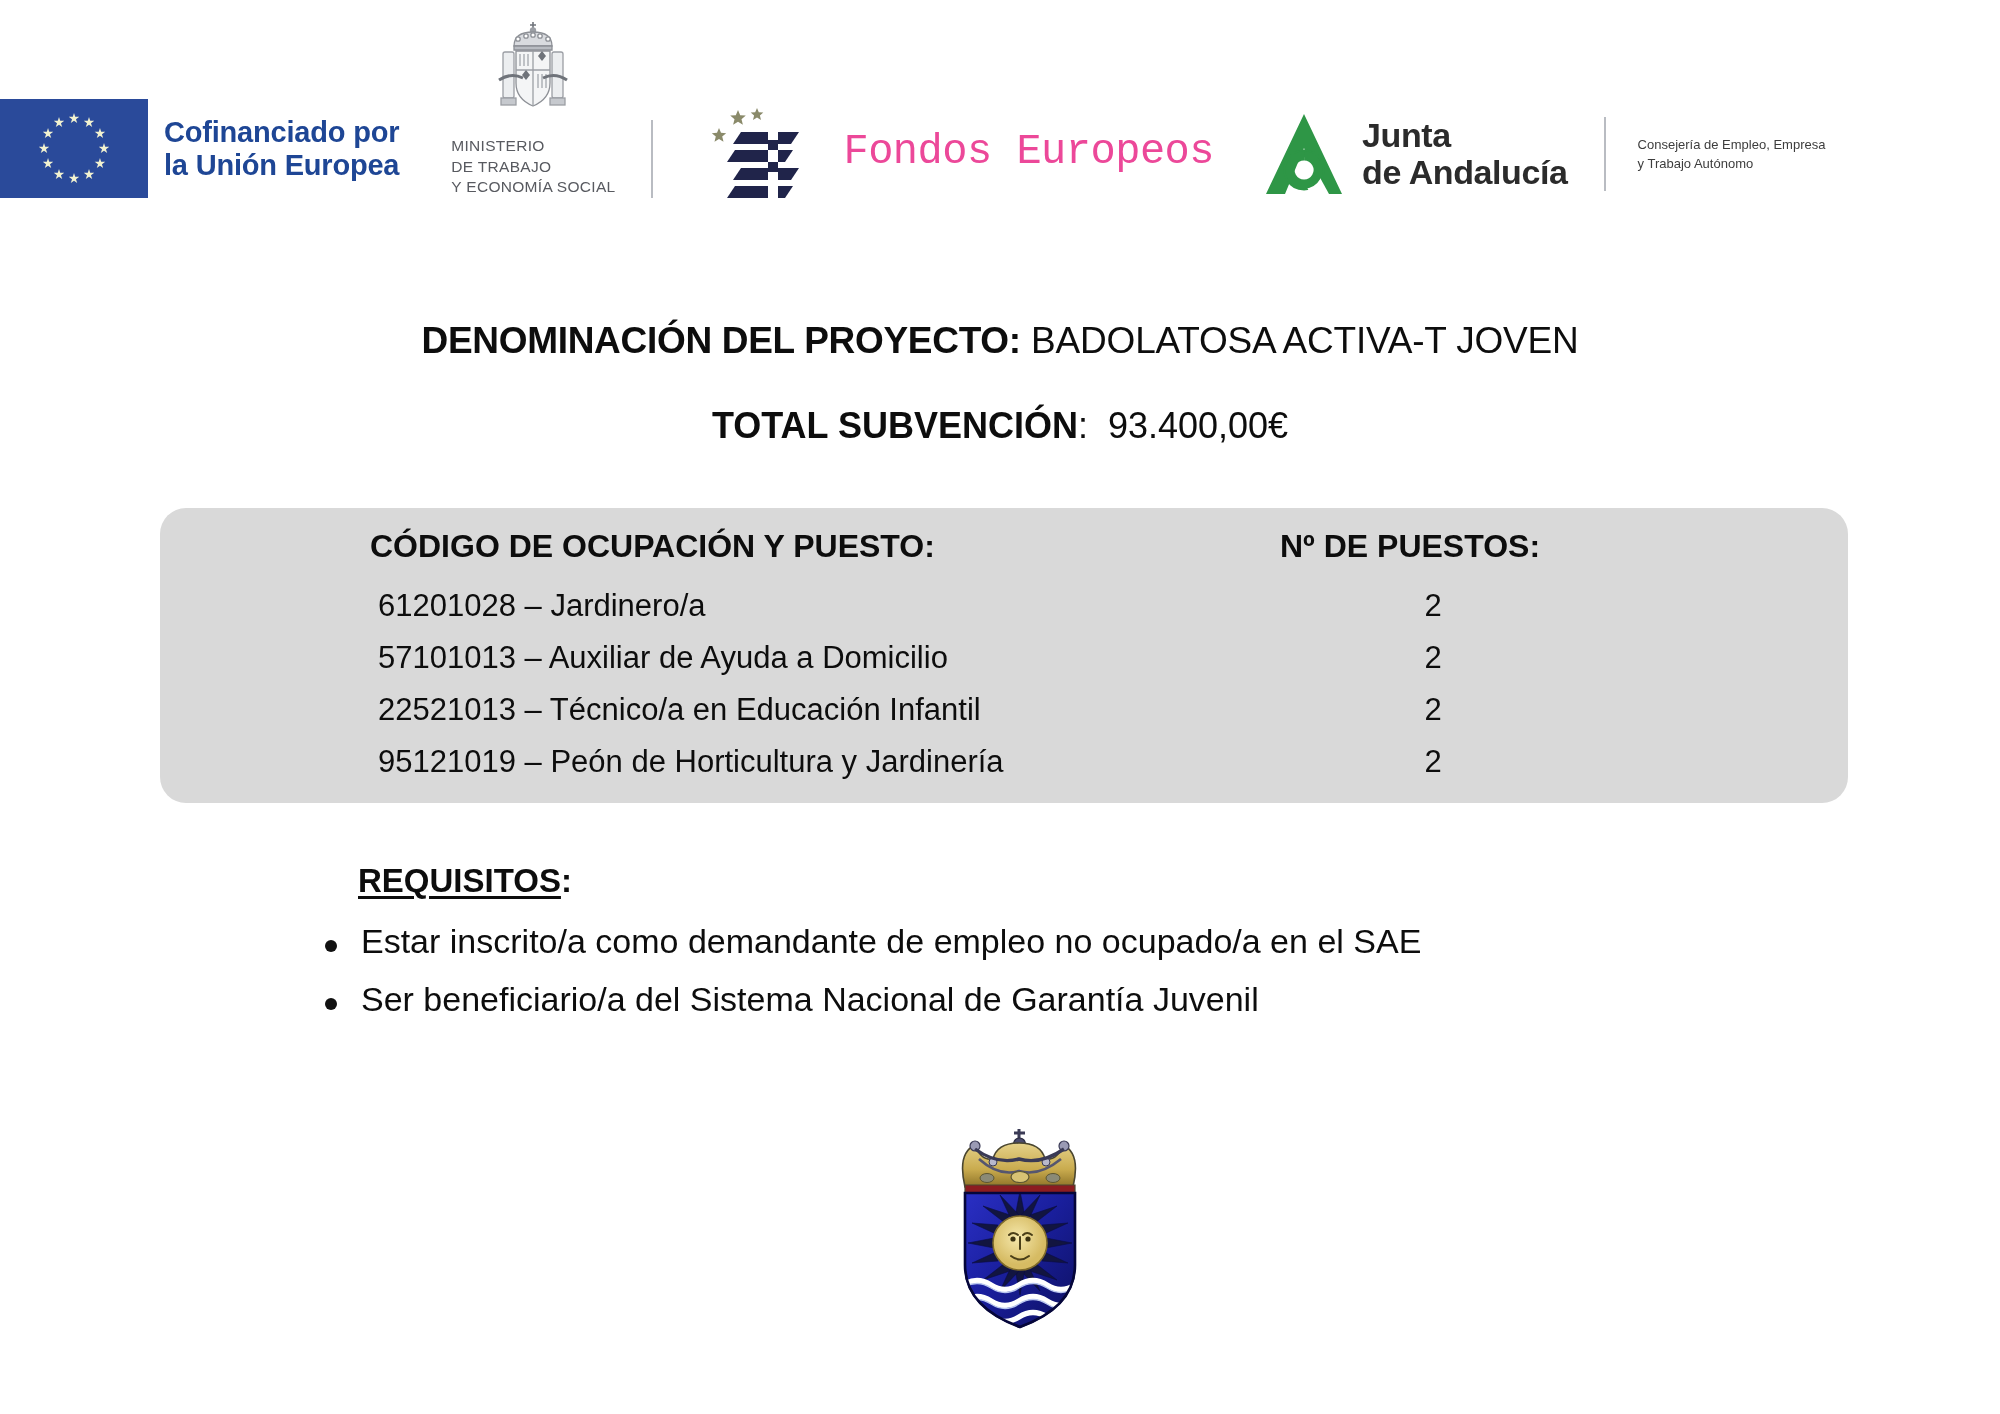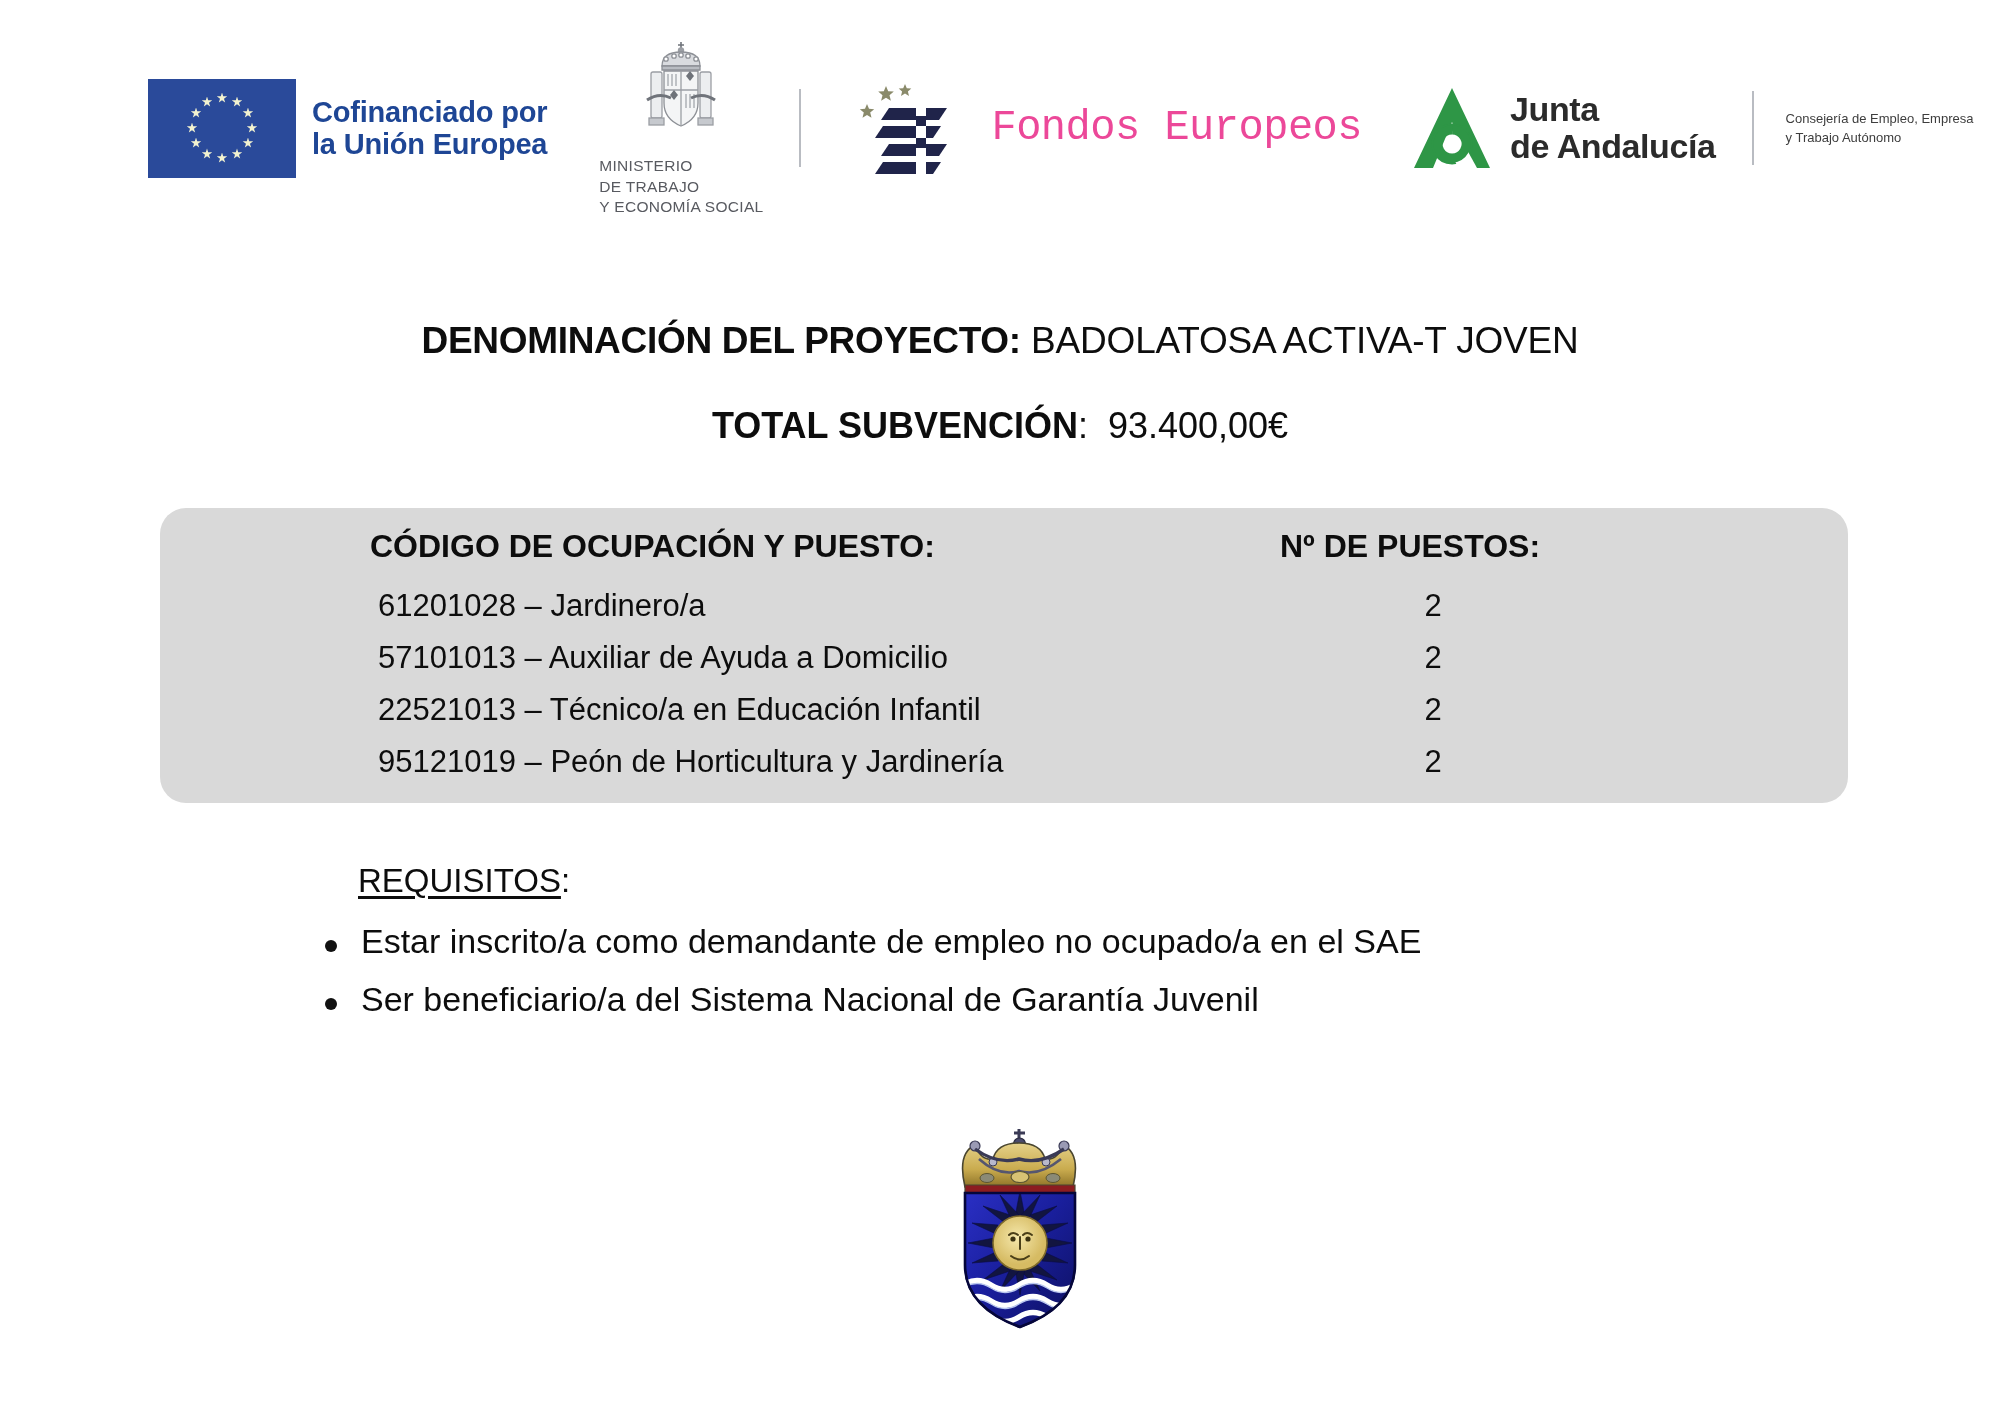--- a/index.html
+++ b/index.html
@@ -19,23 +19,22 @@
   }
 
   
   .logo-band {
     position: absolute;
     left: 0;
     top: 58px;
     width: 2000px;
     height: 140px;
     display: flex;
-    align-items: center;
+    align-items: flex-end;
     justify-content: flex-start;
-    padding-left: 148px;
     box-sizing: border-box;
   }
 
   
   .eu-logo {
     display: flex;
     align-items: center;
     gap: 16px;
   }
   .eu-flag {
@@ -244,21 +243,21 @@
     text-align: center;
     font-size: 31px;
   }
 
   
   .req-head {
     position: absolute;
     left: 358px;
     top: 862px;
     font-size: 33px;
-    font-weight: normal;
+    font-weight: bold;
     white-space: nowrap;
   }
   .req-head .u { text-decoration: underline; text-underline-offset: 4px; }
 
   .req-list {
     position: absolute;
     left: 325px;
     top: 922px;
     width: 1620px;
     margin: 0;

